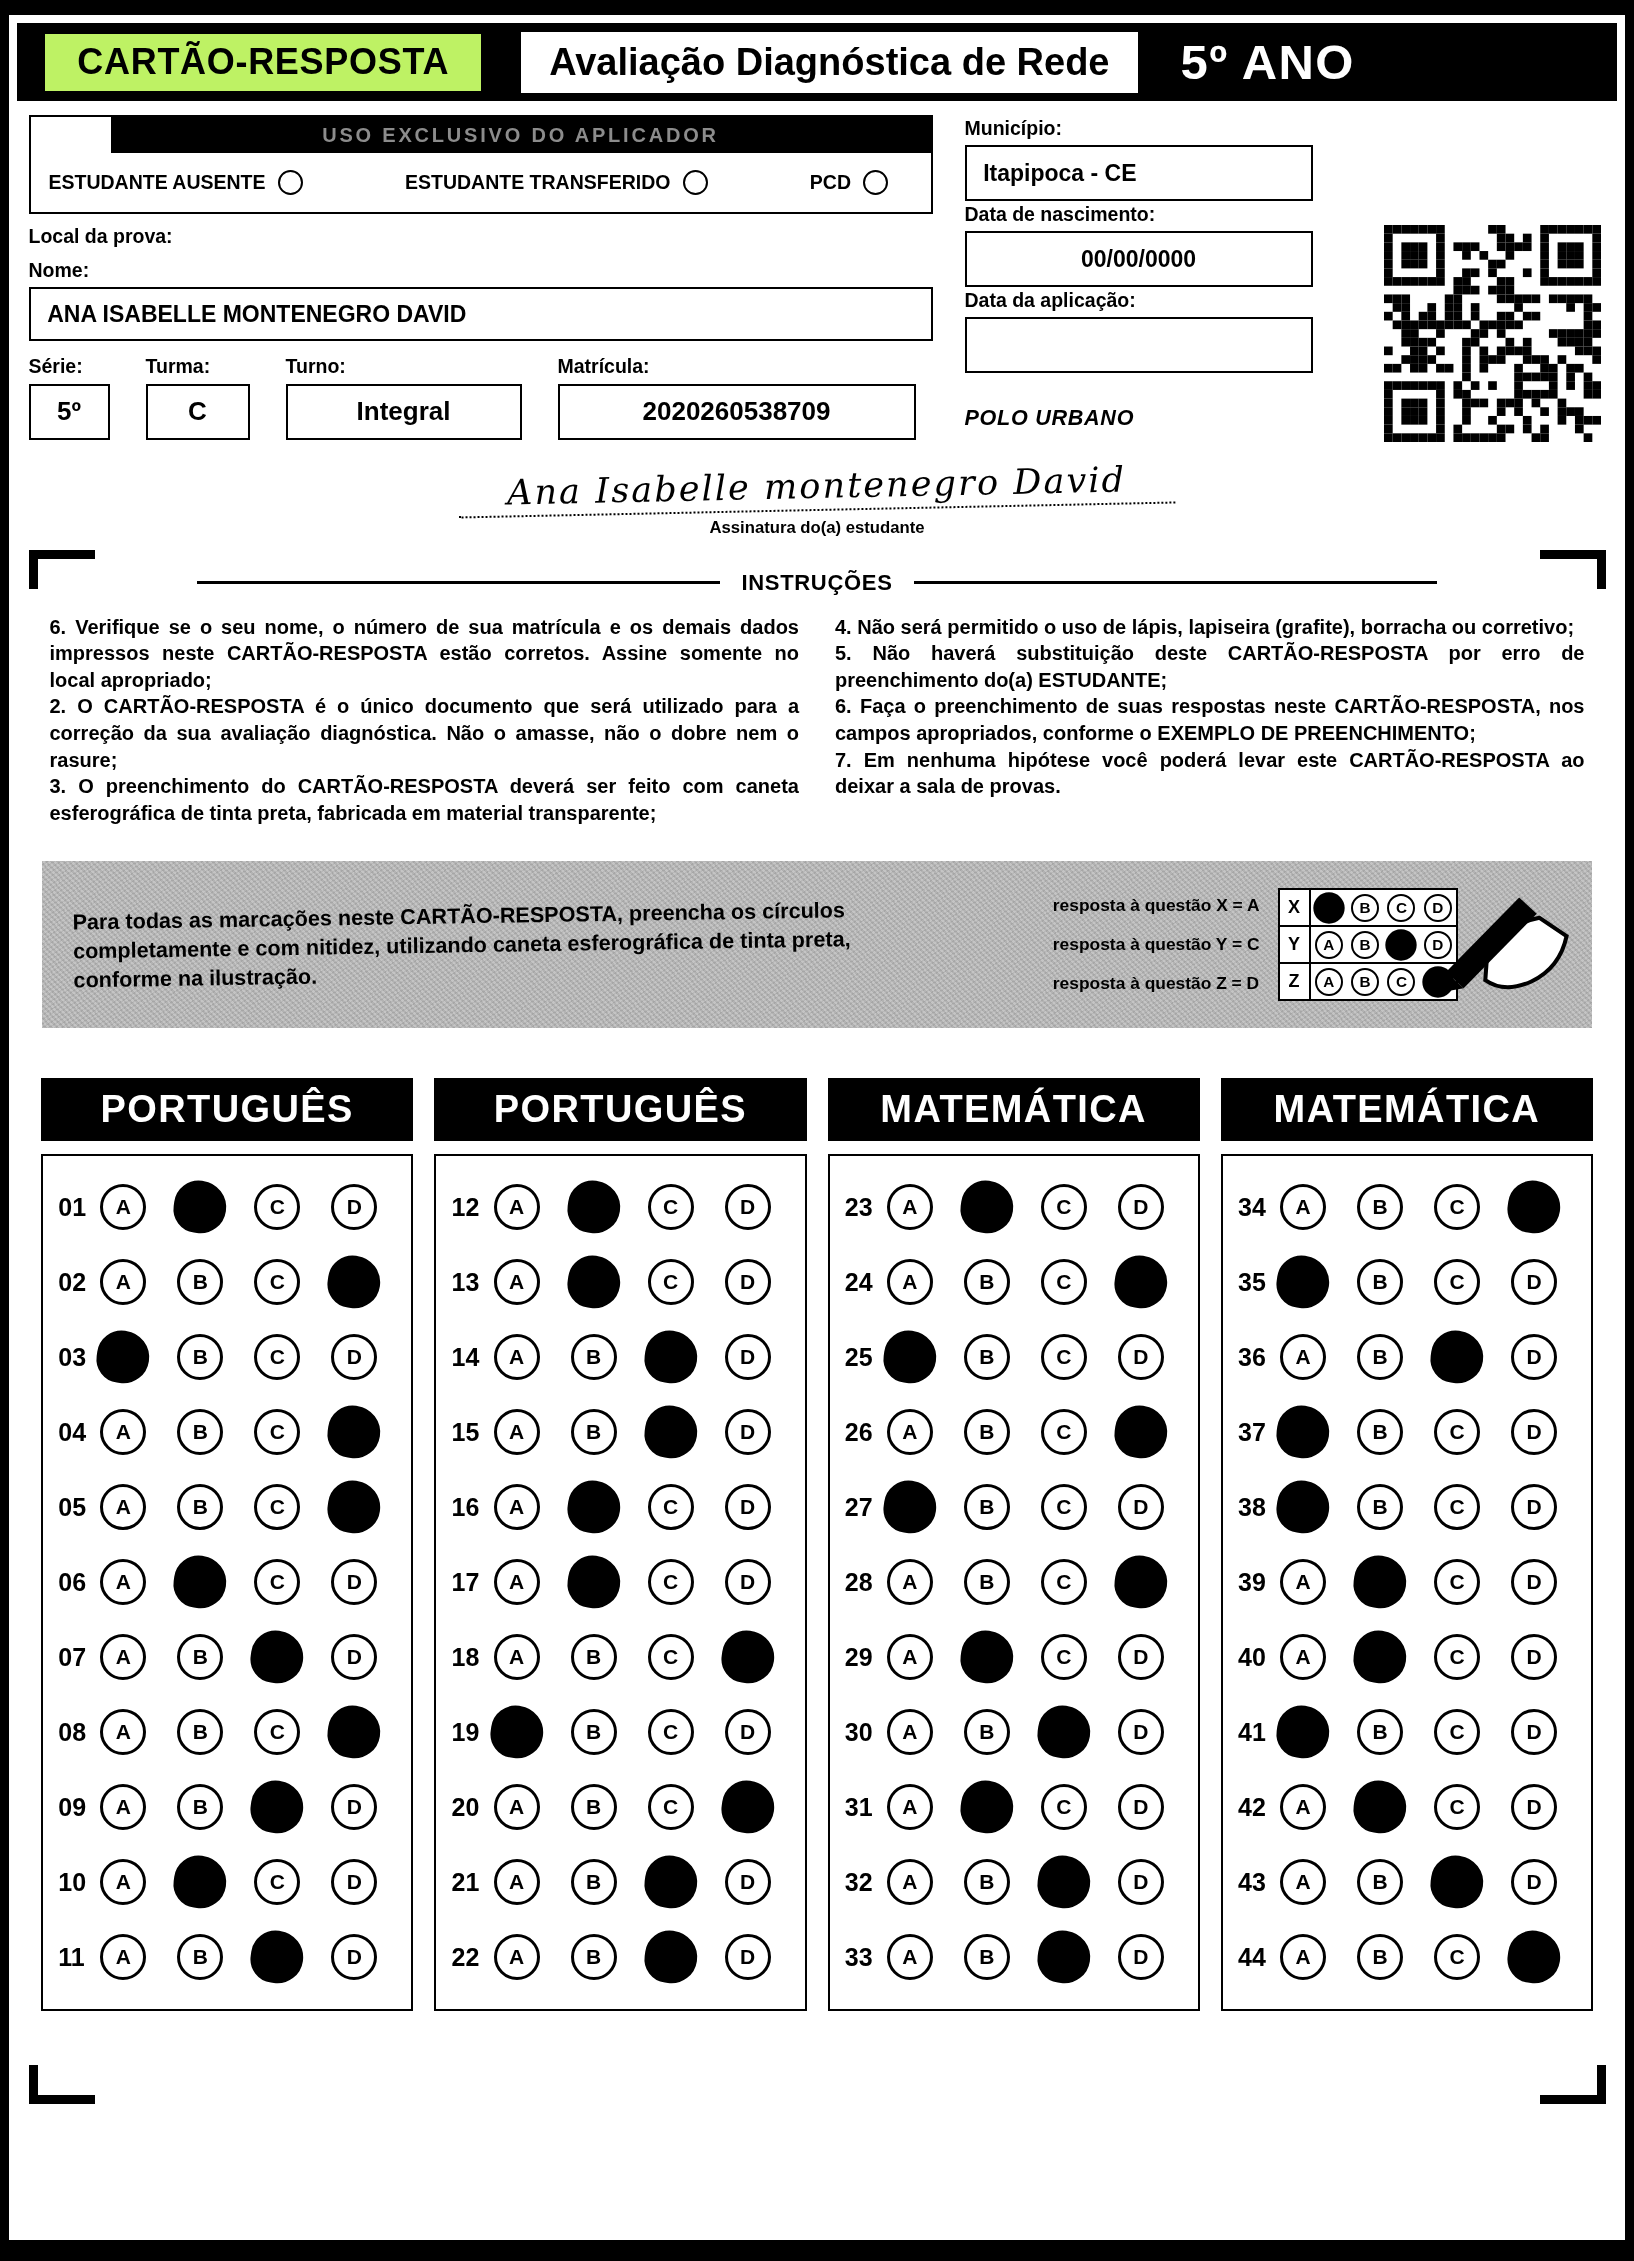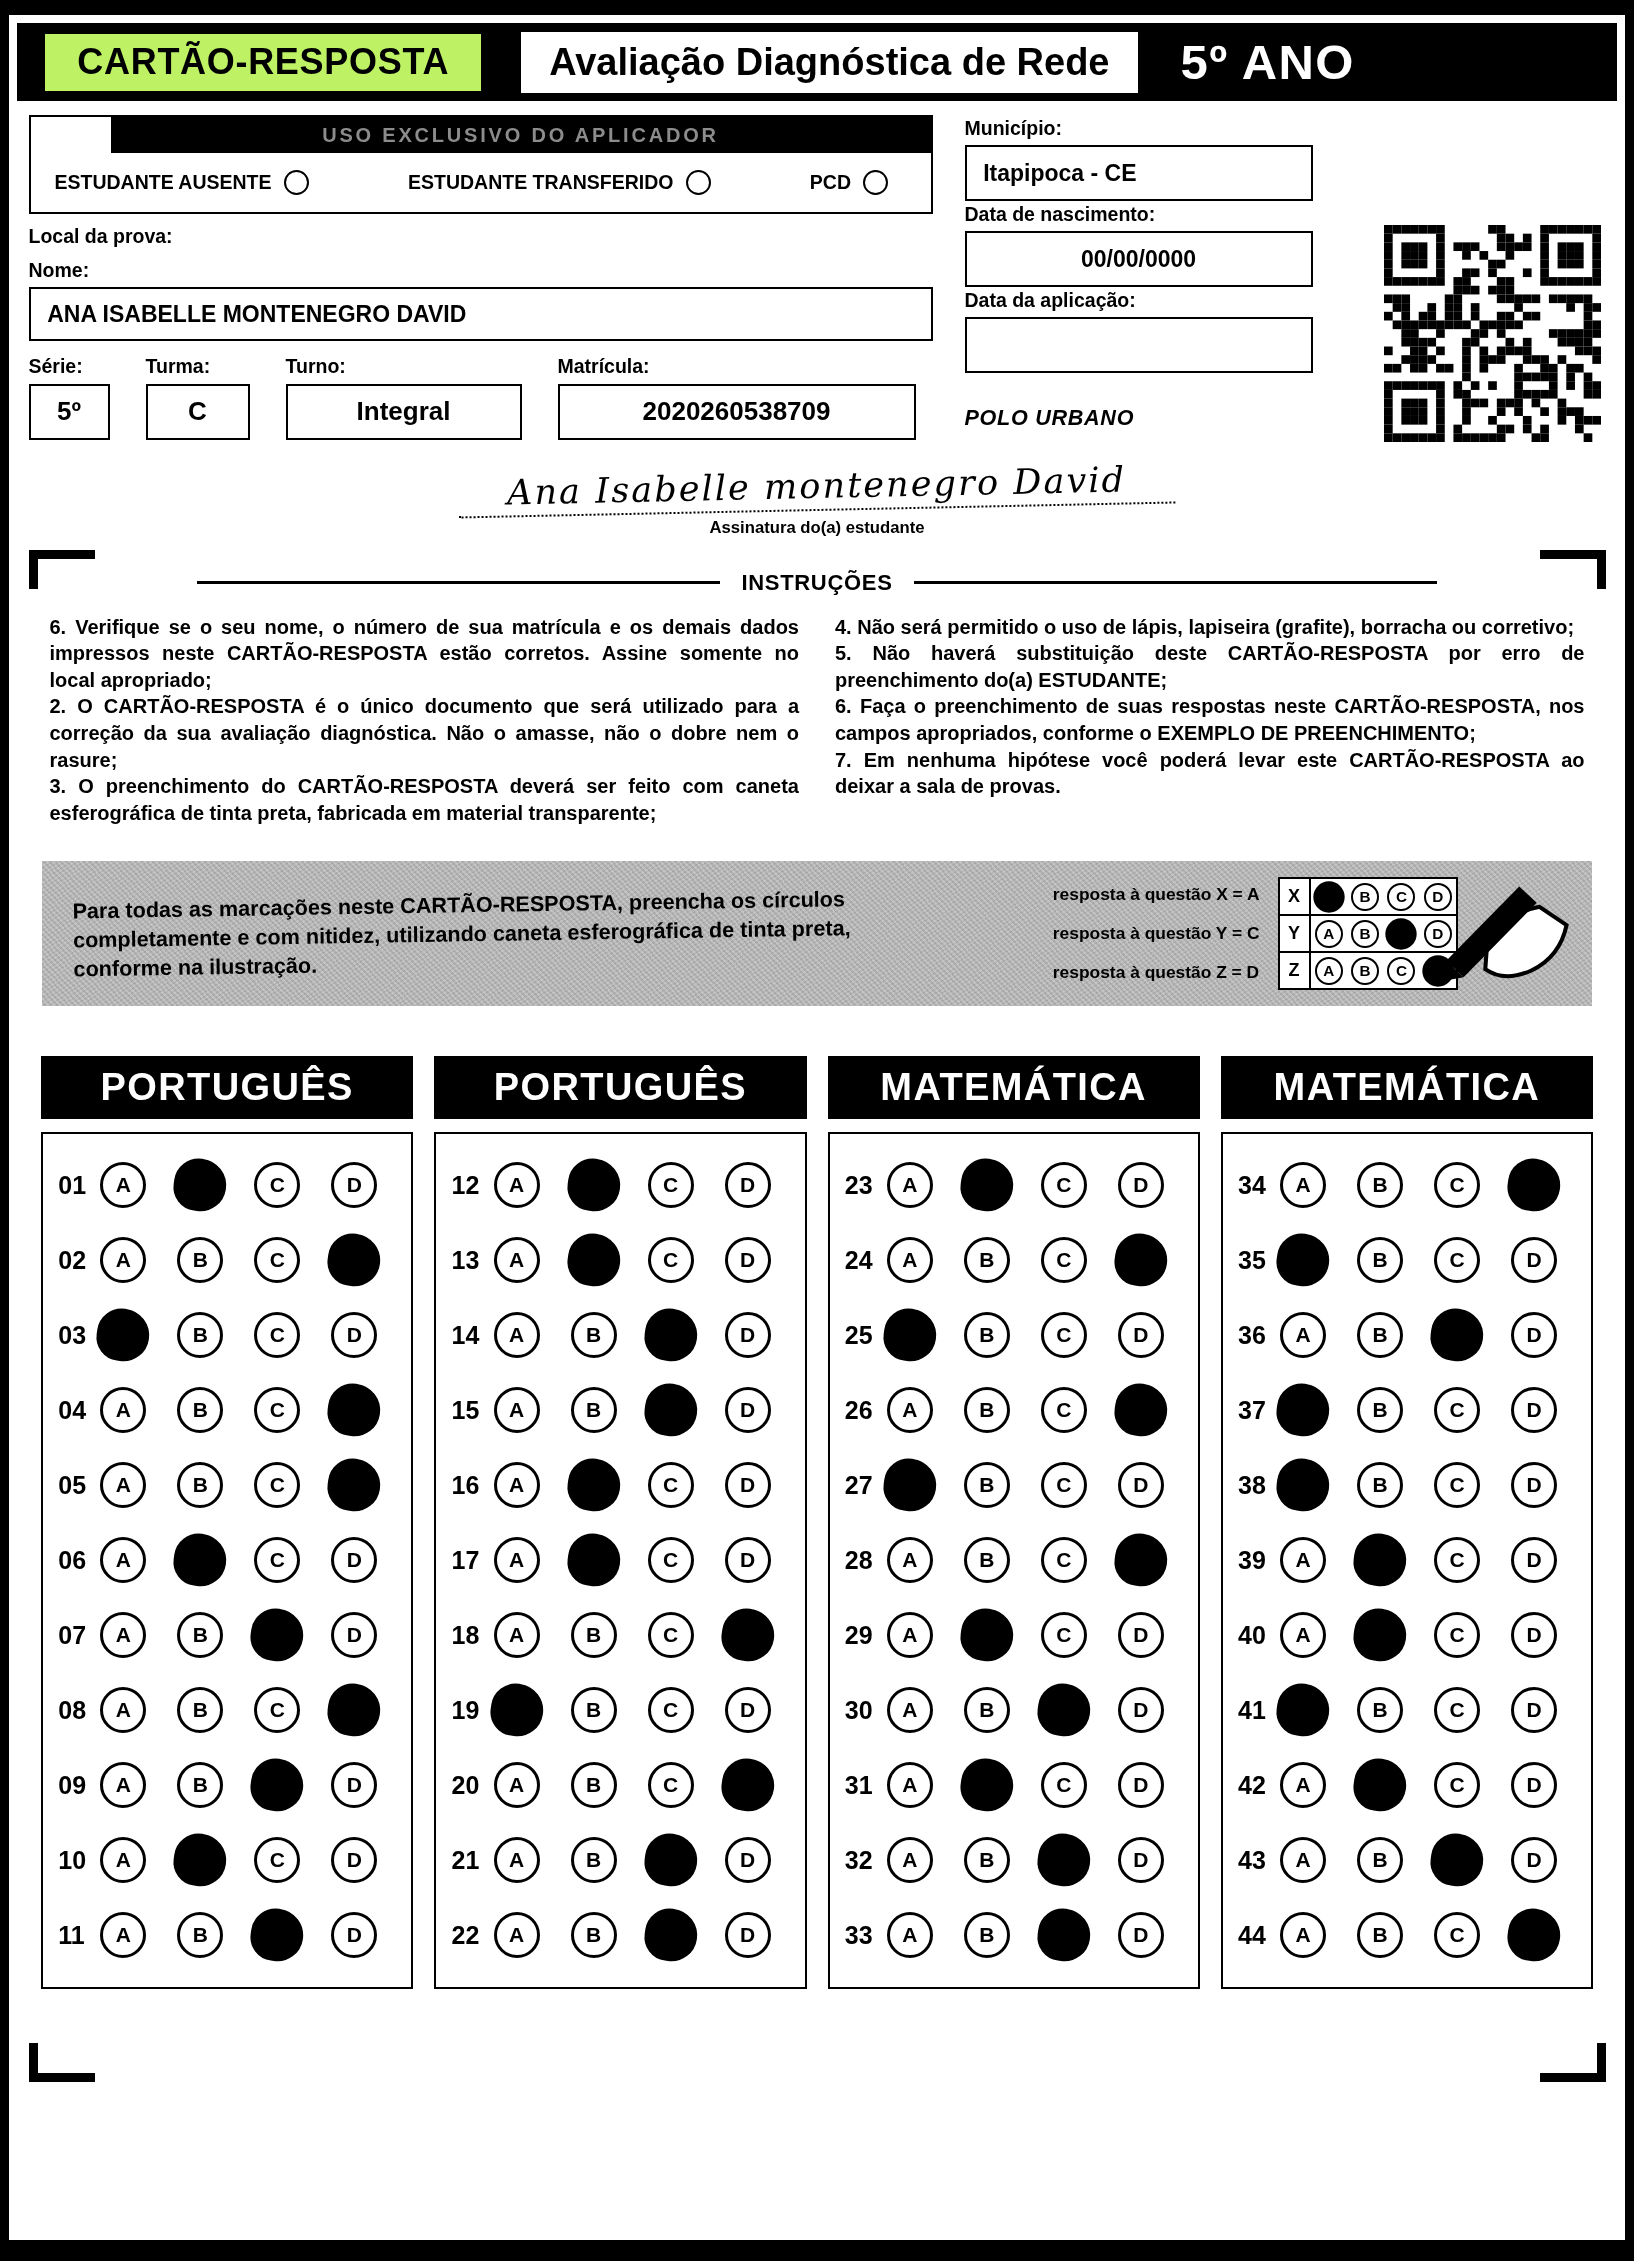--- a/index.html
+++ b/index.html
@@ -14,21 +14,21 @@
   .h-sub { background:#fff; margin-left:40px; height:61px; display:flex; align-items:center;
            padding:0 28px; font-size:38px; font-weight:700; }
   .h-grade { color:#fff; margin-left:43px; font-size:49px; font-weight:700; letter-spacing:1.4px; }
 
   
   .form { display:flex; padding:14px 19.5px 0; }
   .form-left { width:904px; }
   .exclusive-box { border:2.1px solid #000; }
   .exclusive-bar { background:#000; color:#8c8c8c; font-weight:700; font-size:20px; text-align:center;
                    height:36px; line-height:36px; letter-spacing:2.8px; margin-left:80px; }
-  .cb-row { display:flex; align-items:center; justify-content:space-between; padding:16.7px 42px 16.7px 18px;margin-left:6px; }
+  .cb-row { display:flex; align-items:center; justify-content:space-between; padding:16.7px 42px 16.7px 18px; }
   .cb-item { display:flex; align-items:center; gap:12.5px; }
   .cb-label { font-weight:700; font-size:19.5px; }
   .cb-circle { width:25px; height:25px; border:2.8px solid #000; border-radius:50%; background:#fff; flex:none; }
   .f-label { font-weight:700; font-size:19.5px; margin:11px 0 5.6px; }
   .f-box { border:2.1px solid #000; height:54px; display:flex; align-items:center; padding:0 16.7px;
            font-weight:700; font-size:23px; background:#fff; }
   .f-box.center { justify-content:center; padding:0; }
   .small-row { display:flex; margin-top:2.8px; }
   .sg { margin-right:36px; }
   .sg .f-box { height:56px; font-size:26px; }
@@ -58,21 +58,21 @@
   .c-tl { left:19.5px; top:-19.5px; border-left:9px solid #000; border-top:9px solid #000; }
   .c-tr { right:19.5px; top:-19.5px; border-right:9px solid #000; border-top:9px solid #000; }
   .instr-title-row { display:flex; align-items:center; gap:21px; padding:0 167px; margin-bottom:18px; }
   .instr-title-row .line { flex:1; height:3.5px; background:#000; }
   .instr-title { font-weight:700; font-size:22px; letter-spacing:0.7px; }
   .instr-cols { display:flex; gap:36px; padding:0 19.5px; }
   .instr-col { flex:1; }
   .instr-item { font-weight:700; font-size:20px; line-height:1.33; text-align:justify; }
 
   
-  .example { margin:35px 33px 0; background:#b9b9b9; padding:14px 31px; display:flex; align-items:center;
+  .example { margin:35px 33px 0; background:#b9b9b9; padding:25px 31px; display:flex; align-items:center;
              background-image:
                repeating-linear-gradient(47deg, rgba(255,255,255,.10) 0 2.1px, rgba(0,0,0,.06) 2.1px 4.2px),
                repeating-linear-gradient(-33deg, rgba(0,0,0,.05) 0 1.4px, rgba(255,255,255,.07) 1.4px 3.5px); }
   .example-text { width:820px; font-weight:700; font-size:21.6px; line-height:1.35; transform:rotate(-0.9deg); }
   .example-right { margin-left:auto; display:flex; align-items:center; position:relative; padding-right:103px; }
   .legend { margin-right:18px; }
   .legend-line { font-weight:700; font-size:17.4px; line-height:39px; white-space:nowrap; }
   .ex-row { display:flex; align-items:center; border:2.1px solid #000; background:#fff; }
   .ex-row + .ex-row { border-top:0; }
   .ex-label { width:31px; align-self:stretch; display:flex; align-items:center; justify-content:center;

